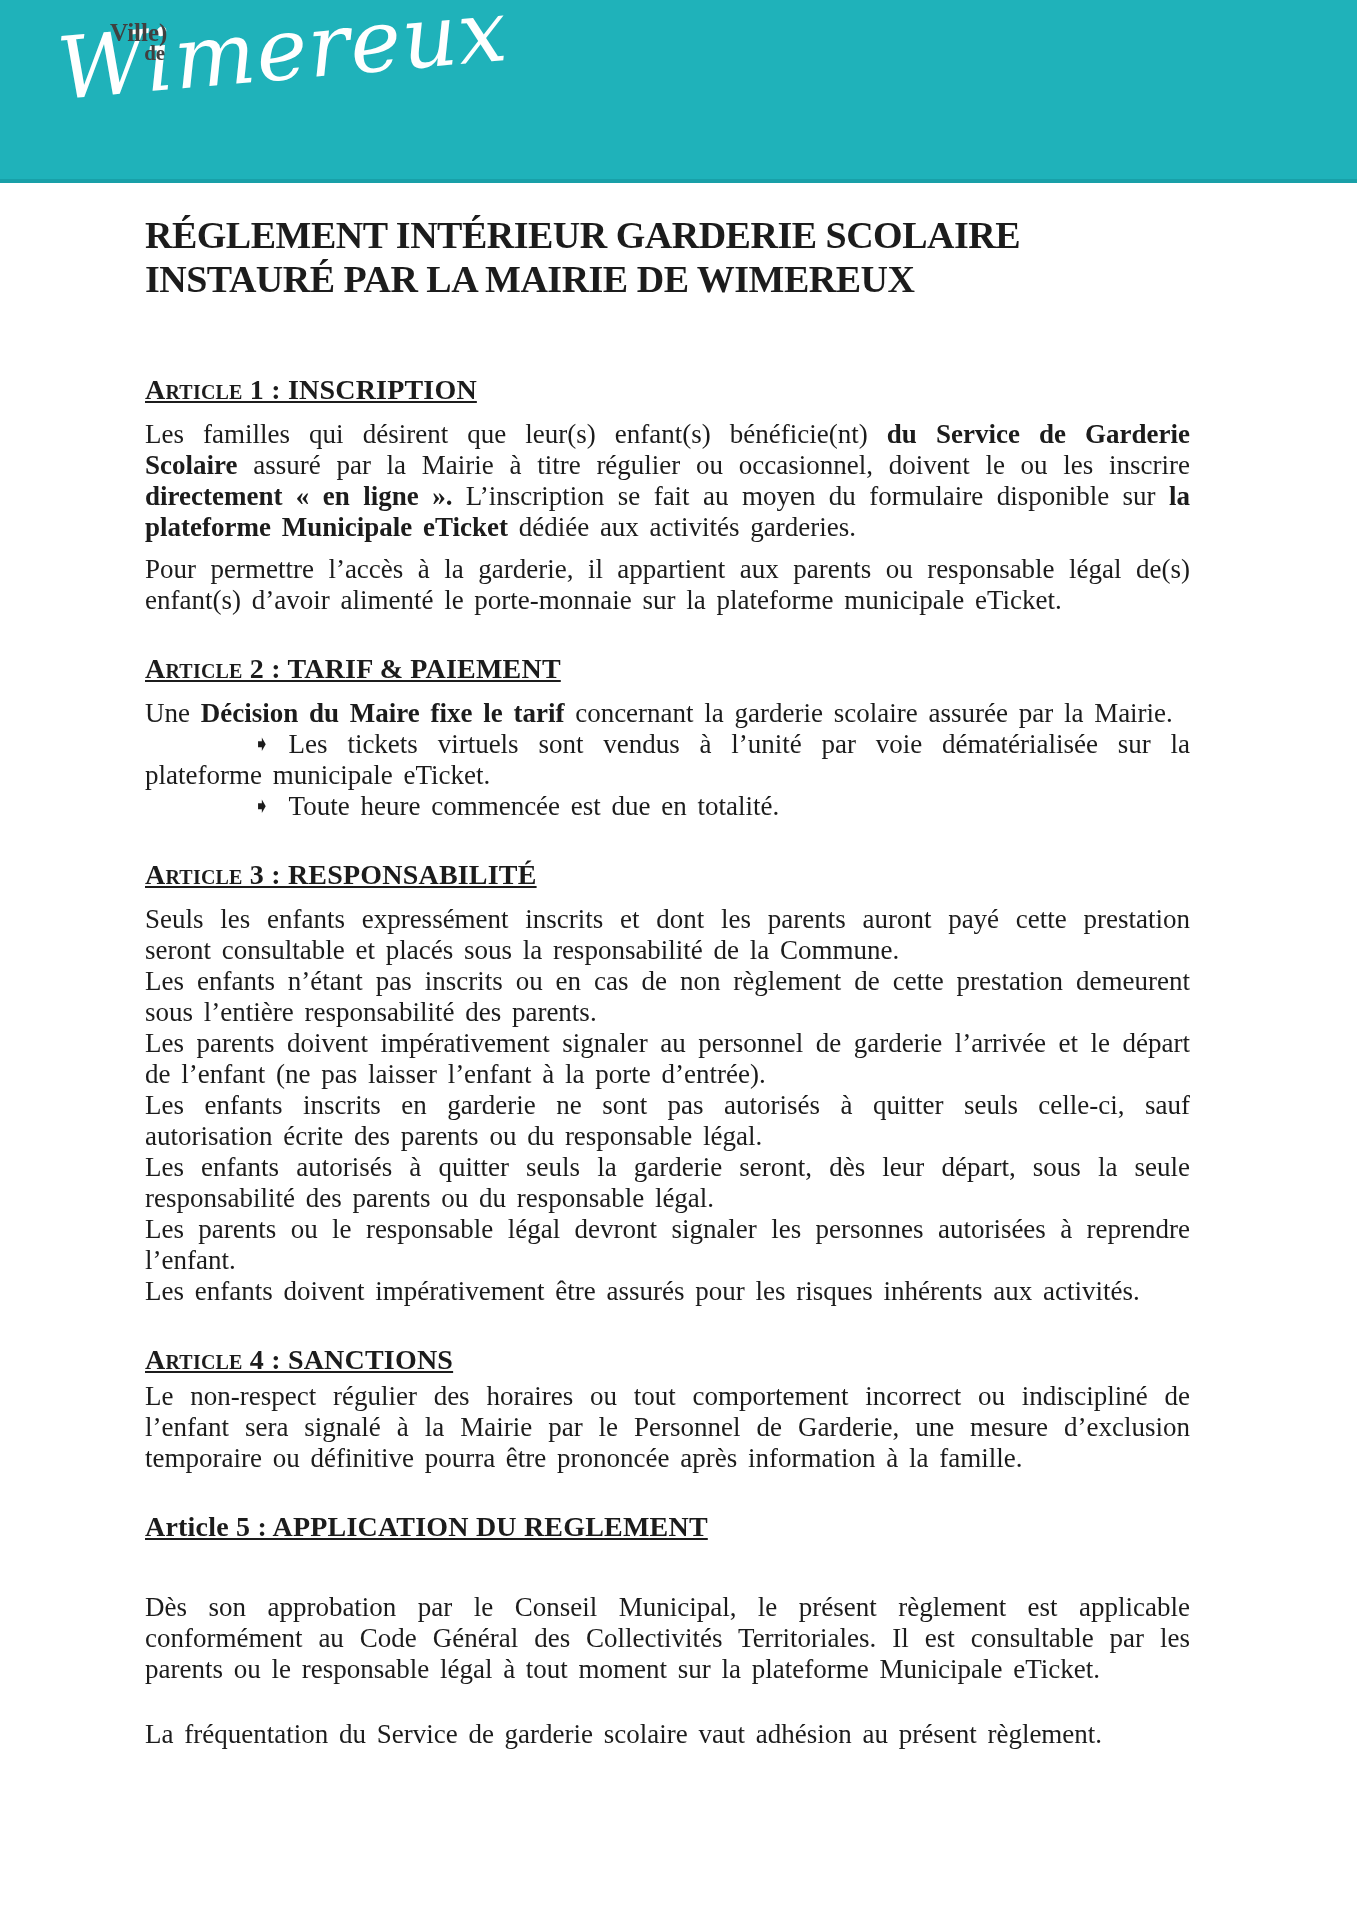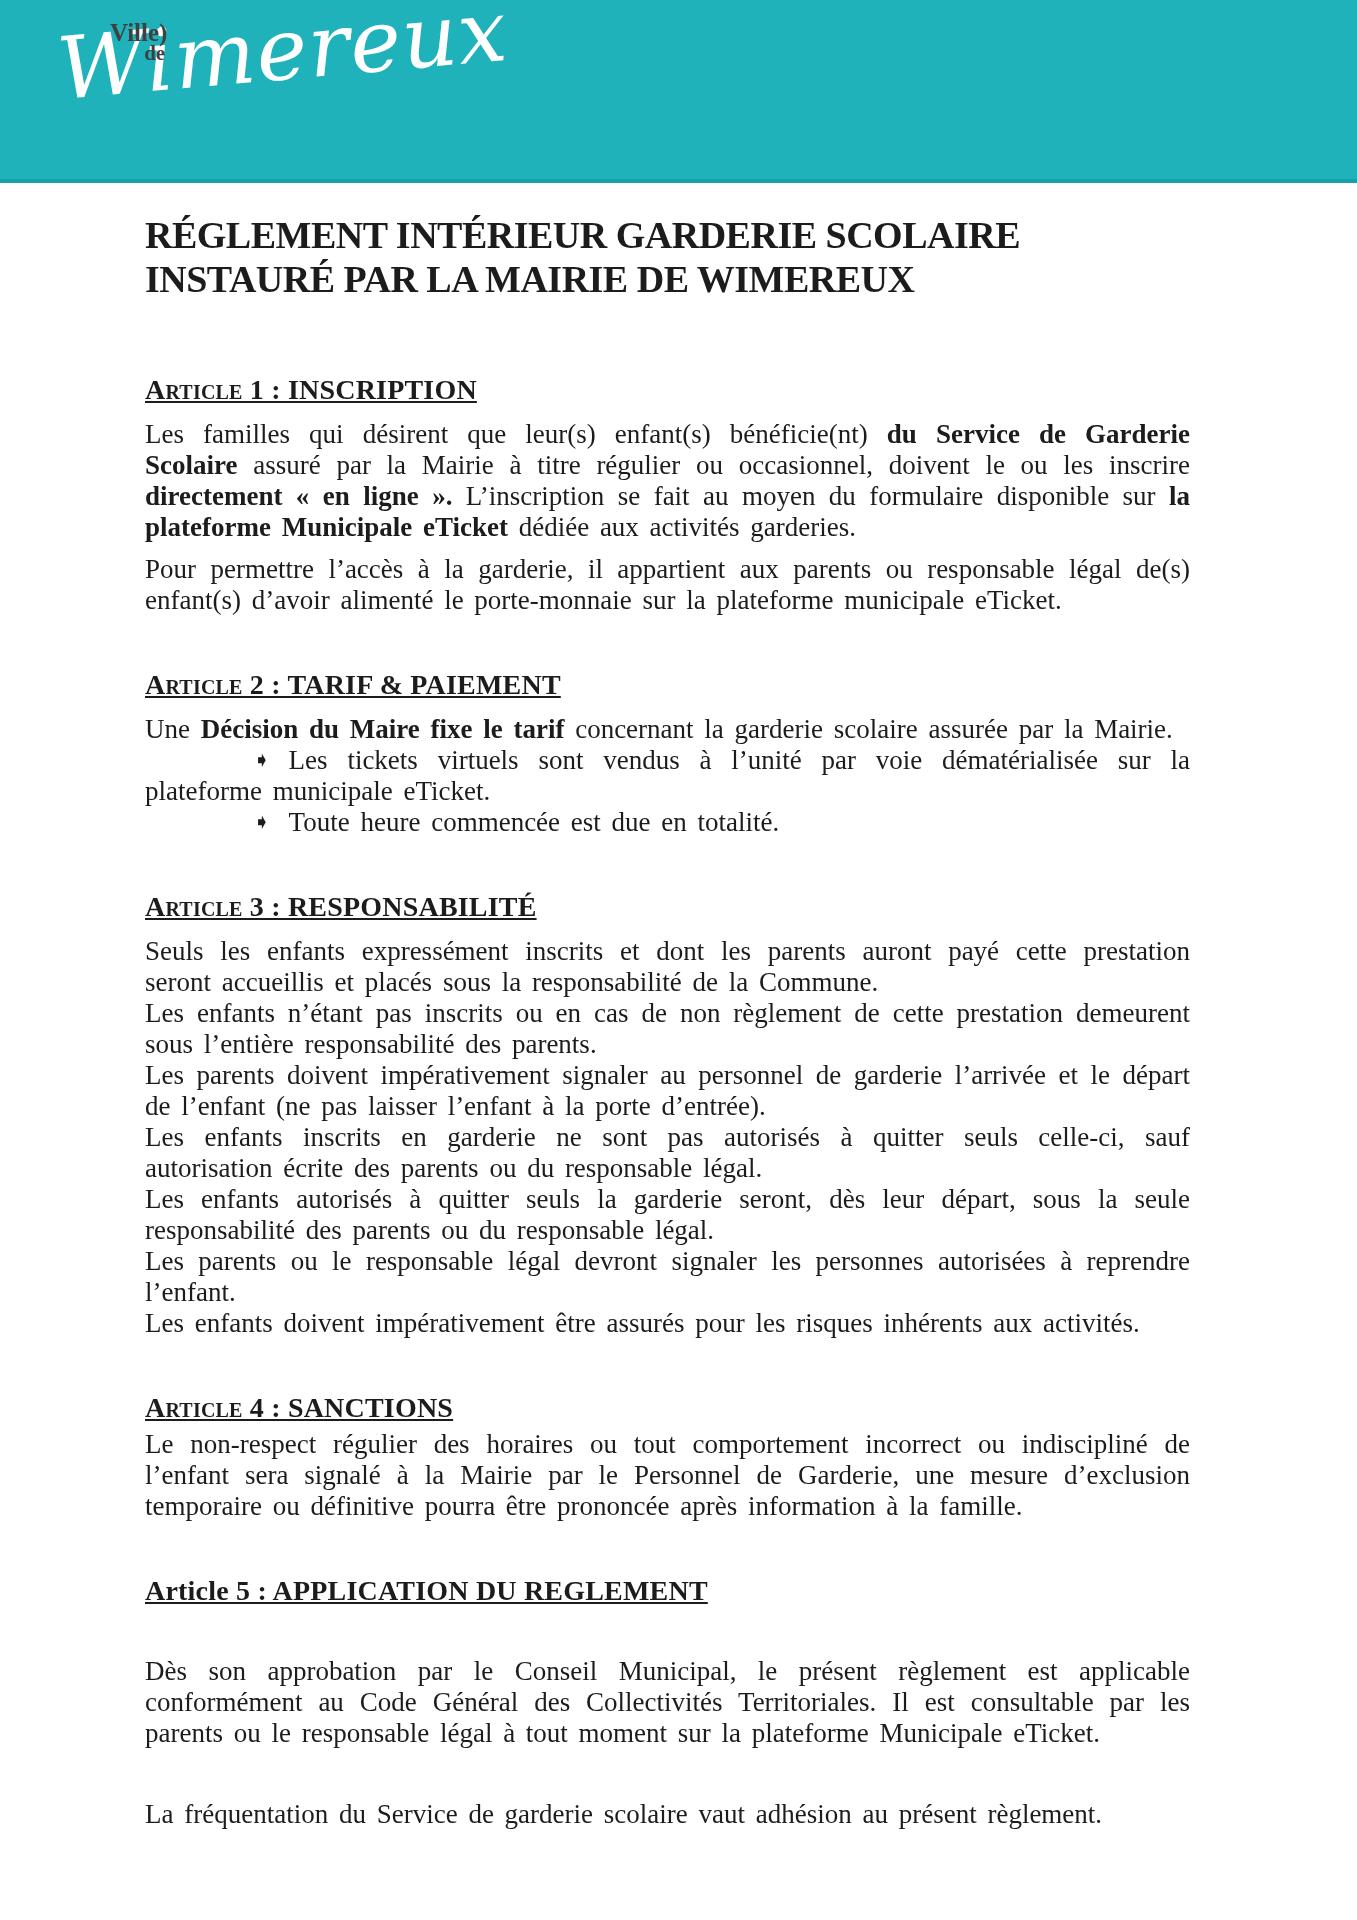--- a/index.html
+++ b/index.html
@@ -50,21 +50,21 @@
   .doc-title {
     margin: 30px 0 0 0;
     text-align: left;
     font-size: 38px;
     line-height: 44px;
     font-weight: bold;
     letter-spacing: -0.5px;
   }
   .doc-title span { display: block; }
 
-  section.article { margin-top: 50px; }
+  section.article { margin-top: 34px; }
   section.article:first-child { margin-top: 70px; }
 
   h2.art-heading {
     margin: 0 0 10px 0;
     font-size: 28px;
     line-height: 38px;
     font-weight: bold;
     text-decoration: underline;
     letter-spacing: 0.2px;
   }
@@ -114,21 +114,21 @@
           <p class="para"><span>Pour permettre l’accès à la garderie, il appartient aux parents ou responsable légal de(s) enfant(s) d’avoir alimenté le porte-monnaie sur la plateforme municipale eTicket.</span></p>
         </section>
         <section class="article">
           <h2 class="art-heading smallcaps">Article 2 : TARIF &amp; PAIEMENT</h2>
           <p class="para"><span>Une </span><span class="b">Décision du Maire fixe le tarif</span><span> concernant la garderie scolaire assurée par la Mairie.</span></p>
           <p class="para bullet"><span class="bullet-glyph">➧</span><span>Les tickets virtuels sont vendus à l’unité par voie dématérialisée sur la plateforme municipale eTicket.</span></p>
           <p class="para bullet"><span class="bullet-glyph">➧</span><span>Toute heure commencée est due en totalité.</span></p>
         </section>
         <section class="article">
           <h2 class="art-heading smallcaps">Article 3 : RESPONSABILITÉ</h2>
-          <p class="para"><span>Seuls les enfants expressément inscrits et dont les parents auront payé cette prestation seront accueillis et placés sous la responsabilité de la Commune.</span></p>
+          <p class="para"><span>Seuls les enfants expressément inscrits et dont les parents auront payé cette prestation seront consultable et placés sous la responsabilité de la Commune.</span></p>
           <p class="para"><span>Les enfants n’étant pas inscrits ou en cas de non règlement de cette prestation demeurent sous l’entière responsabilité des parents.</span></p>
           <p class="para"><span>Les parents doivent impérativement signaler au personnel de garderie l’arrivée et le départ de l’enfant (ne pas laisser l’enfant à la porte d’entrée).</span></p>
           <p class="para"><span>Les enfants inscrits en garderie ne sont pas autorisés à quitter seuls celle-ci, sauf autorisation écrite des parents ou du responsable légal.</span></p>
           <p class="para"><span>Les enfants autorisés à quitter seuls la garderie seront, dès leur départ, sous la seule responsabilité des parents ou du responsable légal.</span></p>
           <p class="para"><span>Les parents ou le responsable légal devront signaler les personnes autorisées à reprendre l’enfant.</span></p>
           <p class="para"><span>Les enfants doivent impérativement être assurés pour les risques inhérents aux activités.</span></p>
         </section>
         <section class="article tight">
           <h2 class="art-heading smallcaps">Article 4 : SANCTIONS</h2>
           <p class="para"><span>Le non-respect régulier des horaires ou tout comportement incorrect ou indiscipliné de l’enfant sera signalé à la Mairie par le Personnel de Garderie, une mesure d’exclusion temporaire ou définitive pourra être prononcée après information à la famille.</span></p>

